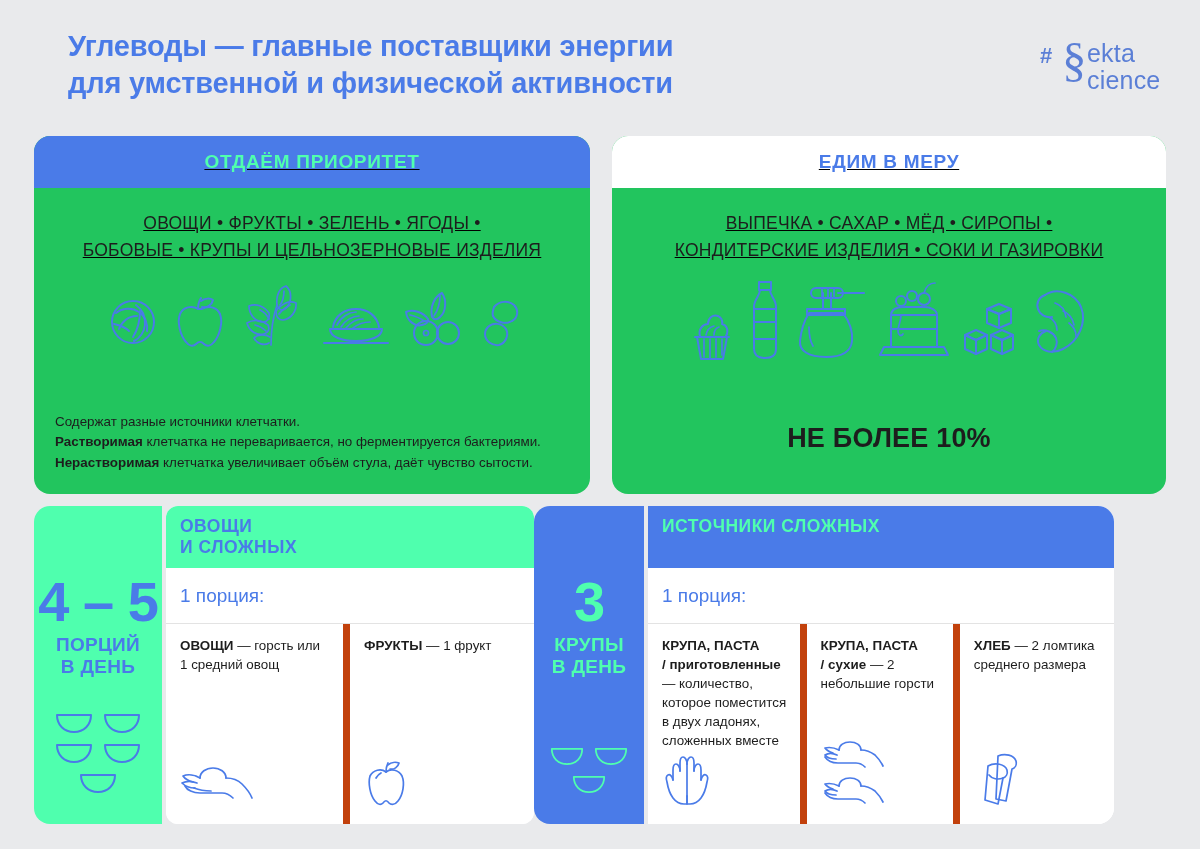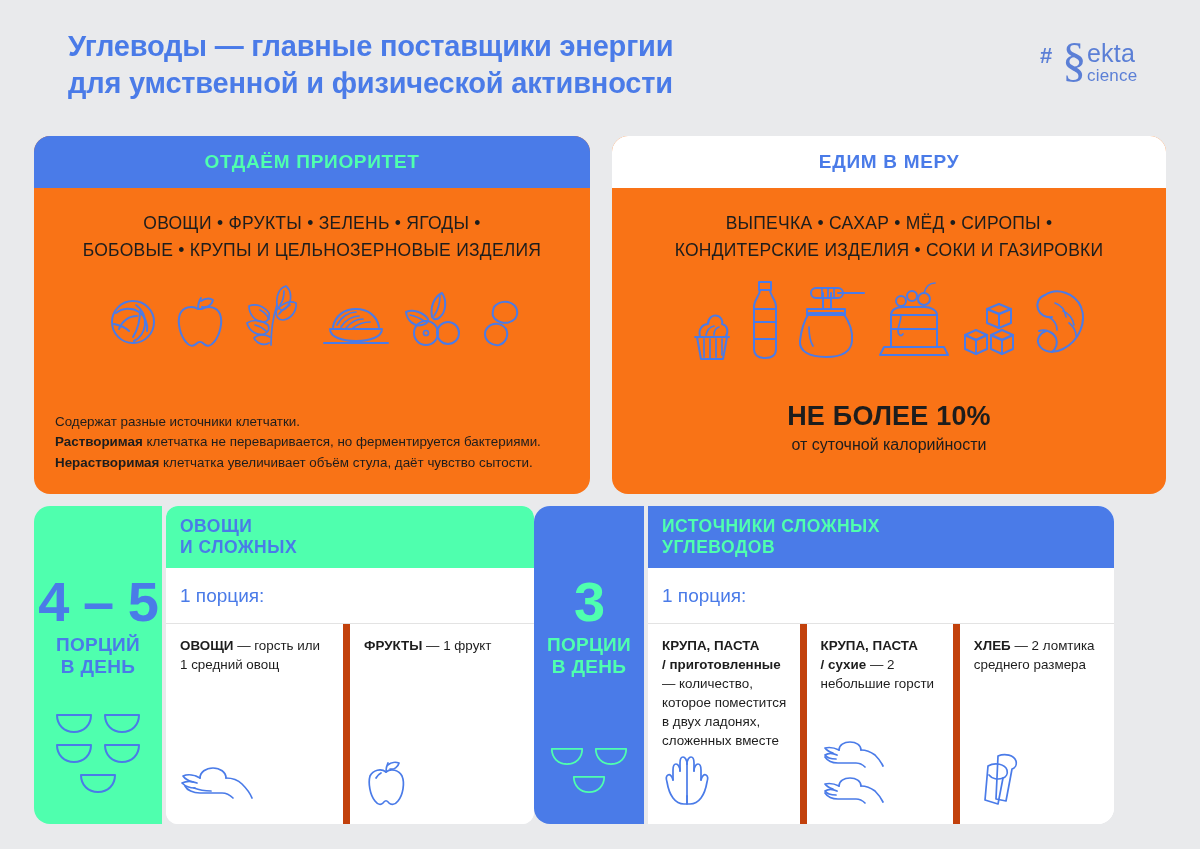--- a/index.html
+++ b/index.html
@@ -62,31 +62,32 @@
   .logo-l1 {
     position: absolute;
     left: 48px; top: 3px;
     font-size: 25px;
     letter-spacing: 0.2px;
     color: #5b7fd6;
   }
   .logo-l2 {
     position: absolute;
     left: 48px; top: 30px;
-    font-size: 17px;
+    font-size: 25px;
     letter-spacing: 0.2px;
     color: #5b7fd6;
   }
 
   
   .card {
     position: absolute;
-    background: #f97316;
+    background: #22c55e;
     border-radius: 16px;
     overflow: hidden;
+    text-decoration: underline;
   }
   .card-left  { left: 34px;  top: 136px; width: 556px; height: 358px; }
   .card-right { left: 612px; top: 136px; width: 554px; height: 358px; }
 
   .card-head {
     height: 52px;
     display: flex;
     align-items: center;
     justify-content: center;
     font-size: 19px;
@@ -399,21 +400,20 @@
       <svg width="62" height="76" viewBox="0 0 62 76">
         <path class="ln-ico" d="M18 10c12-8 30-2 36 12 6 15-2 34-18 42-10 5-20 3-24-4-3-6 1-12 7-14"></path>
         <path class="ln-ico" d="M18 10c-6 2-9 8-7 14 2 6 8 9 14 8"></path>
         <path class="ln-ico" d="M12 46c7-2 14 1 17 7 2 5 0 11-4 14"></path>
         <path class="ln-ico-thin" d="M28 18c6 2 10 7 11 14M36 26c6 2 10 8 11 14M42 38c4 3 7 8 7 13M22 32c5 3 8 8 8 13"></path>
       </svg>
     </div>
 
     <div class="limit-block">
       <div class="limit-main">НЕ БОЛЕЕ 10%</div>
-      <div class="limit-sub">от суточной калорийности</div>
     </div>
   </div>
 
   <div class="bottom">
 
     <div class="portion-badge badge-green">
       <div class="badge-num">4 – 5</div>
       <div class="badge-cap">
         <span class="ln">ПОРЦИЙ</span>
         <span class="ln">В ДЕНЬ</span>
@@ -467,40 +467,39 @@
               <path class="ln-ico-thin" d="M12 22c1-2 3-4 5-5"></path>
             </svg>
           </div>
         </div>
       </div>
     </div>
 
     <div class="portion-badge badge-blue">
       <div class="badge-num">3</div>
       <div class="badge-cap">
-        <span class="ln">ПОРЦИИ</span>
+        <span class="ln">КРУПЫ</span>
         <span class="ln">В ДЕНЬ</span>
       </div>
       <div class="bowls">
         <svg class="bowl" width="34" height="20" viewBox="0 0 38 22">
             <path d="M2 3h34c0 10-7 17-17 17S2 13 2 3z" fill="none" stroke="#4fffae" stroke-width="2" stroke-linejoin="round"></path>
           </svg>
         <svg class="bowl" width="34" height="20" viewBox="0 0 38 22">
             <path d="M2 3h34c0 10-7 17-17 17S2 13 2 3z" fill="none" stroke="#4fffae" stroke-width="2" stroke-linejoin="round"></path>
           </svg>
         <svg class="bowl" width="34" height="20" viewBox="0 0 38 22">
             <path d="M2 3h34c0 10-7 17-17 17S2 13 2 3z" fill="none" stroke="#4fffae" stroke-width="2" stroke-linejoin="round"></path>
           </svg>
       </div>
     </div>
 
     <div class="panel panel-carb">
       <div class="panel-head">
         <span class="ln">ИСТОЧНИКИ СЛОЖНЫХ</span>
-        <span class="ln">УГЛЕВОДОВ</span>
       </div>
       <div class="portion-row">1 порция:</div>
       <div class="cells">
 
         <div class="cell">
           <div class="cell-text"><b>КРУПА, ПАСТА</b><br><b>/ приготовленные</b><span> — количество, которое поместится в двух ладонях, сложенных вместе</span></div>
           <div class="cell-icon">
             <svg width="50" height="56" viewBox="0 0 50 56">
               <path class="ln-ico-thin" d="M25 14v32"></path>
               <path class="ln-ico-thin" d="M25 14c0-4-2-7-4-7s-3 3-3 6v8"></path>

